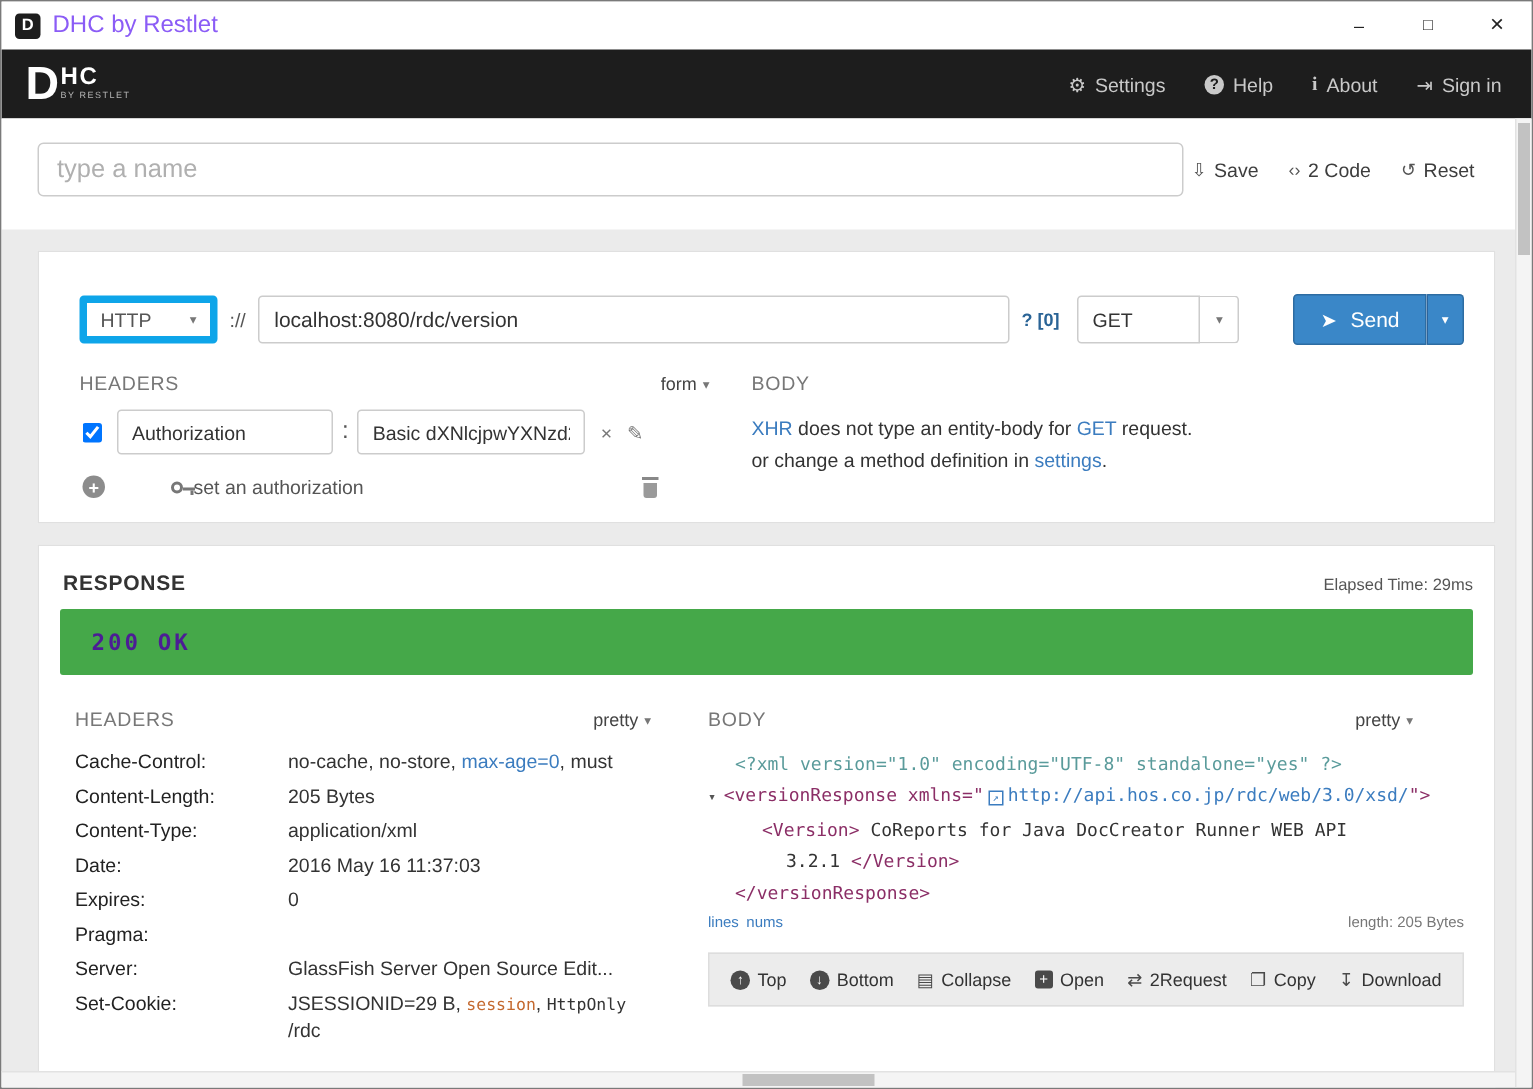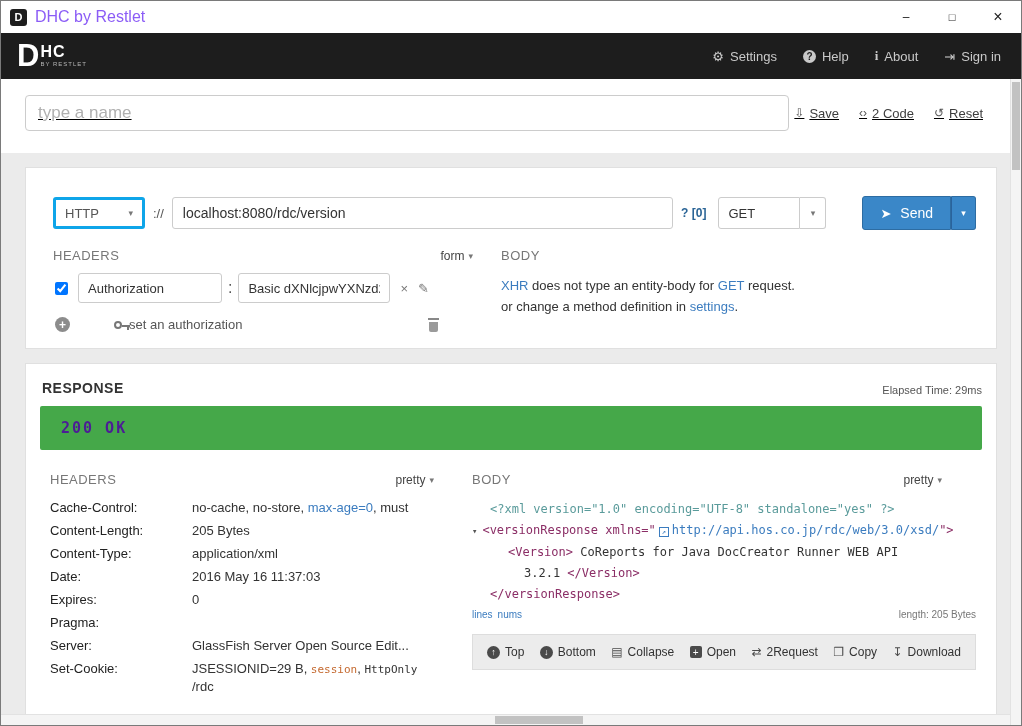--- a/index.html
+++ b/index.html
@@ -24,34 +24,34 @@
   .logo-hc { font-size: 16px; font-weight: bold; line-height: 15px; letter-spacing: 1px; }
   .logo-sub { font-size: 6px; letter-spacing: 1px; color: #b5b5b5; margin-top: 2px; }
   .nav-items { margin-left: auto; display: flex; gap: 26px; }
   .nav-item { display: flex; align-items: center; gap: 6px; color: #c9c9c9; font-size: 13px; cursor: pointer; }
   .nav-icon { font-size: 13px; }
   .circle-q { width: 13px; height: 13px; border-radius: 50%; background: #c9c9c9; color: #1d1d1d; font-size: 10px; font-weight: bold; display: flex; align-items: center; justify-content: center; }
   .info-i { font-weight: bold; font-family: "Liberation Serif", serif; }
 
   
   .content { position: absolute; top: 78px; left: 0; right: 0; bottom: 0; background: #fff; display: flex; flex-direction: column; overflow: hidden; }
-  .name-row { display: flex; align-items: center; padding: 16px 24px 22px; background: #fff; text-decoration: underline; }
+  .name-row { display: flex; align-items: center; padding: 16px 24px 22px; background: #fff; }
   .name-input { width: 764px; height: 36px; border: 1px solid #ccc; border-radius: 4px; padding: 0 12px; font-size: 17px; color: #333; font-family: inherit; }
   .name-input::placeholder { color: #b0b0b0; }
   .top-actions { margin-left: auto; display: flex; gap: 20px; align-items: center; padding-right: 14px; }
   .top-action { display: flex; align-items: center; gap: 5px; font-size: 13px; color: #3d3d3d; cursor: pointer; }
   .ta-icon { font-size: 12px; color: #555; }
 
   .cards-area { flex: 1; background: #ebebeb; padding: 14px 24px 0; display: flex; flex-direction: column; gap: 14px; overflow: hidden; }
   .card { background: #fff; border: 1px solid #e0e0e0; padding: 12px 14px 16px; }
   .card-title { font-size: 14px; font-weight: bold; color: #333; letter-spacing: 0.5px; margin: 4px 0 0 2px; }
 
   
   .request-line { display: flex; align-items: center; gap: 8px; margin: 16px 6px 0 13px; }
-  .scheme-select { width: 92px; height: 32px; background: #fff; border: 3px solid #0ea5e9; border-radius: 3px; display: flex; align-items: center; justify-content: space-between; padding: 0 9px; font-size: 13px; color: #555; cursor: pointer; }
+  .scheme-select { width: 92px; height: 32px; background: #fff; border: 5px solid #0ea5e9; border-radius: 3px; display: flex; align-items: center; justify-content: space-between; padding: 0 9px; font-size: 13px; color: #555; cursor: pointer; }
   .caret { font-size: 9px; color: #777; }
   .scheme-sep { font-size: 13px; color: #555; }
   .url-input { flex: 1; height: 32px; border: 1px solid #ccc; border-radius: 3px; padding: 0 10px; font-size: 14px; color: #333; font-family: inherit; }
   .query-hint { font-size: 12px; font-weight: bold; color: #2a6496; cursor: pointer; white-space: nowrap; }
   .method-combo { display: flex; margin-left: 4px; }
   .method-input { width: 82px; height: 32px; border: 1px solid #ccc; border-radius: 3px 0 0 3px; padding: 0 9px; font-size: 13px; color: #333; font-family: inherit; }
   .method-caret { width: 26px; height: 32px; border: 1px solid #ccc; border-left: none; background: #fff; border-radius: 0 3px 3px 0; cursor: pointer; display: flex; align-items: center; justify-content: center; }
   .send-group { display: flex; margin-left: 28px; }
   .send-main { height: 34px; background: #3a87c8; border: 1px solid #2d6ca2; border-radius: 3px 0 0 3px; color: #fff; font-size: 14px; display: flex; align-items: center; gap: 9px; padding: 0 17px; cursor: pointer; font-family: inherit; }
   .send-icon { font-size: 13px; color: #fff; }

